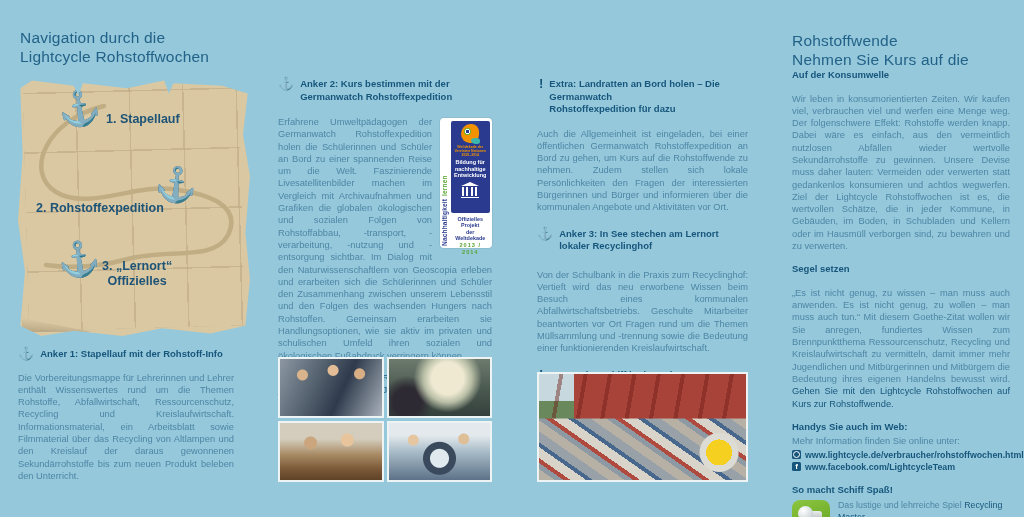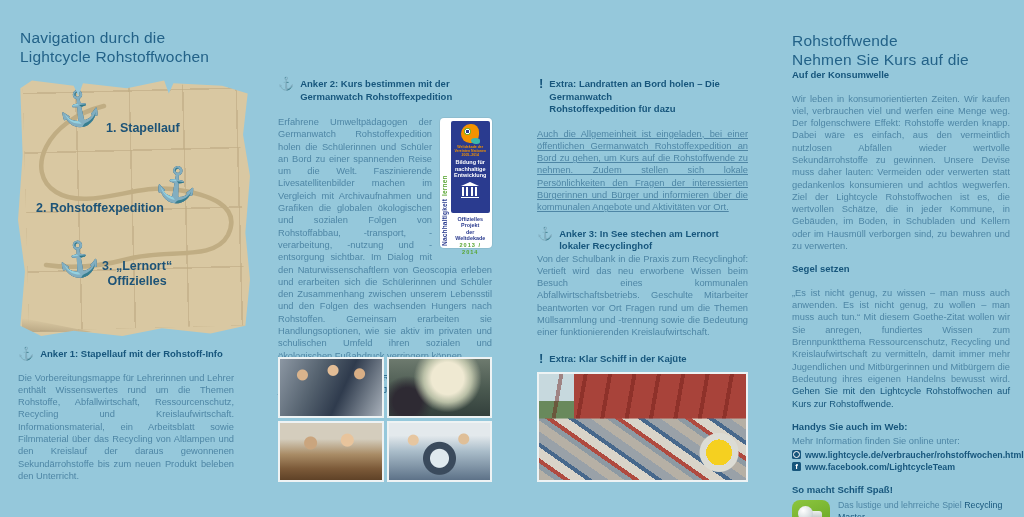--- a/index.html
+++ b/index.html
@@ -115,21 +115,21 @@
   </div>
 
   <div id="map" class="abs">
     <div class="paper">
       <div class="paper-grid"></div>
       <svg class="rope" width="232" height="258" viewBox="0 0 232 258">
         <path d="M 86,28 C 28,42 6,94 38,114 C 68,133 118,106 154,111 C 192,116 224,128 210,157 C 196,184 148,170 110,181 C 80,189 55,191 28,187" fill="none" stroke="#c0ad83" stroke-width="4.5" stroke-linecap="round"></path>
       </svg>
       <div class="paper-fold"></div>
       <span class="map-anchor" style="left:40px;top:14px;transform:rotate(-8deg);">⚓</span>
-      <div class="map-label" style="left:88px;top:43px;">1. Stapellauf</div>
+      <div class="map-label" style="left:88px;top:34px;">1. Stapellauf</div>
       <span class="map-anchor" style="left:138px;top:90px;transform:rotate(6deg);">⚓</span>
       <div class="map-label" style="left:18px;top:123px;">2. Rohstoffexpedition</div>
       <span class="map-anchor" style="left:40px;top:164px;transform:rotate(-6deg);">⚓</span>
       <div class="map-label" style="left:84px;top:181px;text-align:center;">
         <div>3. „Lernort“</div>
         <div>Offizielles</div>
       </div>
     </div>
   </div>
 
@@ -193,27 +193,27 @@
   </div>
 
   <div class="abs" style="left:537px;top:78px;width:211px;">
     <div class="sec-row">
       <span class="ico excl-ico">!</span>
       <div class="sec-head">
         <div>Extra: Landratten an Bord holen – Die Germanwatch</div>
         <div>Rohstoffexpedition für dazu</div>
       </div>
     </div>
-    <p class="body" style="margin-top:12px;text-decoration:underline;">Auch die Allgemeinheit ist eingeladen, bei einer öffentlichen Germanwatch Rohstoffexpedition an Bord zu gehen, um Kurs auf die Rohstoffwende zu nehmen. Zudem stellen sich lokale Persönlichkeiten den Fragen der interessierten Bürgerinnen und Bürger und informieren über die kommunalen Angebote und Aktivitäten vor Ort.</p>
+    <p class="body" style="margin-top:12px;">Auch die Allgemeinheit ist eingeladen, bei einer öffentlichen Germanwatch Rohstoffexpedition an Bord zu gehen, um Kurs auf die Rohstoffwende zu nehmen. Zudem stellen sich lokale Persönlichkeiten den Fragen der interessierten Bürgerinnen und Bürger und informieren über die kommunalen Angebote und Aktivitäten vor Ort.</p>
 
     <div class="sec-row" style="margin-top:14px;">
       <span class="ico anchor-ico">⚓</span>
       <div class="sec-head">Anker 3: In See stechen am Lernort lokaler Recyclinghof</div>
     </div>
-    <p class="body" style="margin-top:0;">Von der Schulbank in die Praxis zum Recyclinghof: Vertieft wird das neu erworbene Wissen beim Besuch eines kommunalen Abfallwirtschaftsbetriebs. Geschulte Mitarbeiter beantworten vor Ort Fragen rund um die Themen Müllsammlung und -trennung sowie die Bedeutung einer funktionierenden Kreislaufwirtschaft.</p>
+    <p class="body" style="margin-top:16px;">Von der Schulbank in die Praxis zum Recyclinghof: Vertieft wird das neu erworbene Wissen beim Besuch eines kommunalen Abfallwirtschaftsbetriebs. Geschulte Mitarbeiter beantworten vor Ort Fragen rund um die Themen Müllsammlung und -trennung sowie die Bedeutung einer funktionierenden Kreislaufwirtschaft.</p>
 
     <div class="sec-row" style="margin-top:14px;">
       <span class="ico excl-ico">!</span>
       <div class="sec-head">Extra: Klar Schiff in der Kajüte</div>
     </div>
     <p class="body" style="margin-top:12px;">Die Schülerinnen und Schüler werden vorab im Unterricht dazu animiert, zu Hause nach ausgedienten Handys, Lampen und Elektrokleingeräten zu fahnden und die Schätze zum örtlichen Recyclinghof mitzubringen.</p>
   </div>
 
   <div id="photo3" class="abs ph"></div>
 

